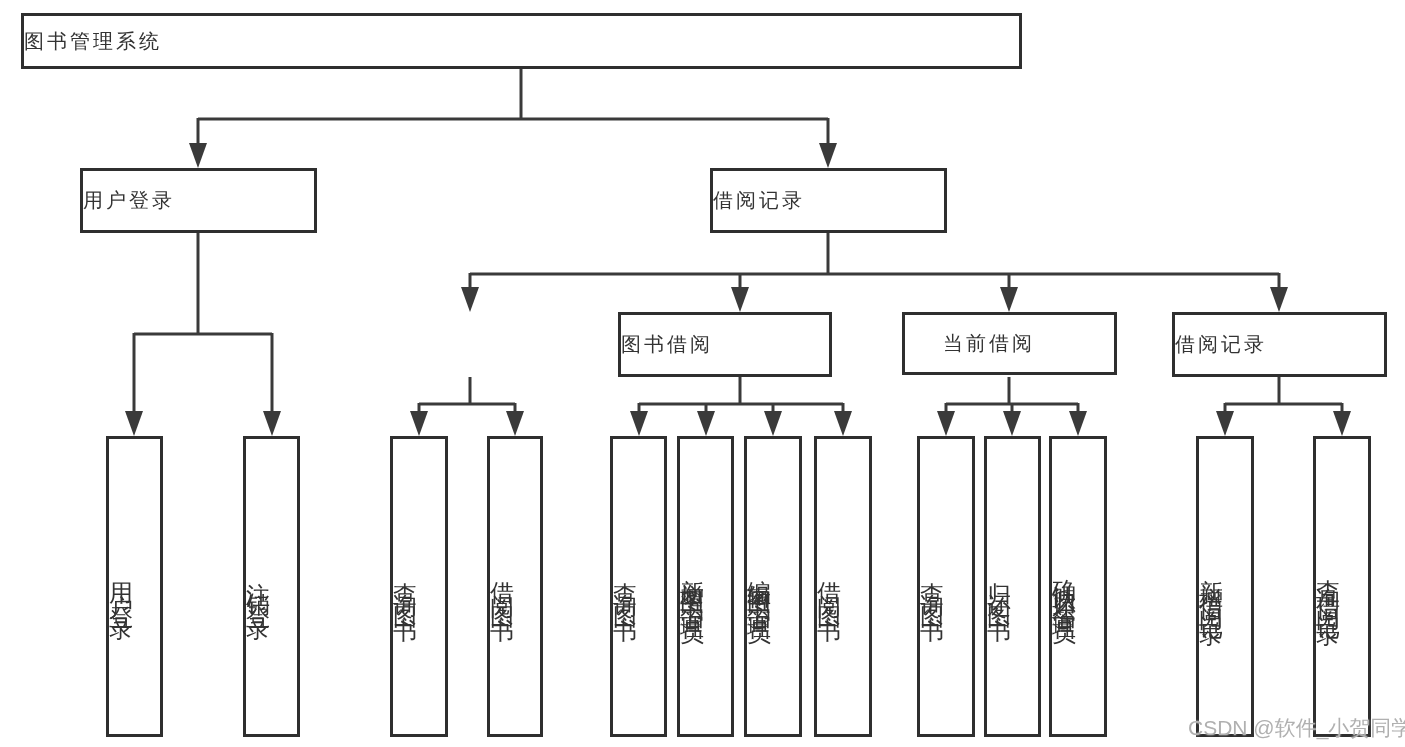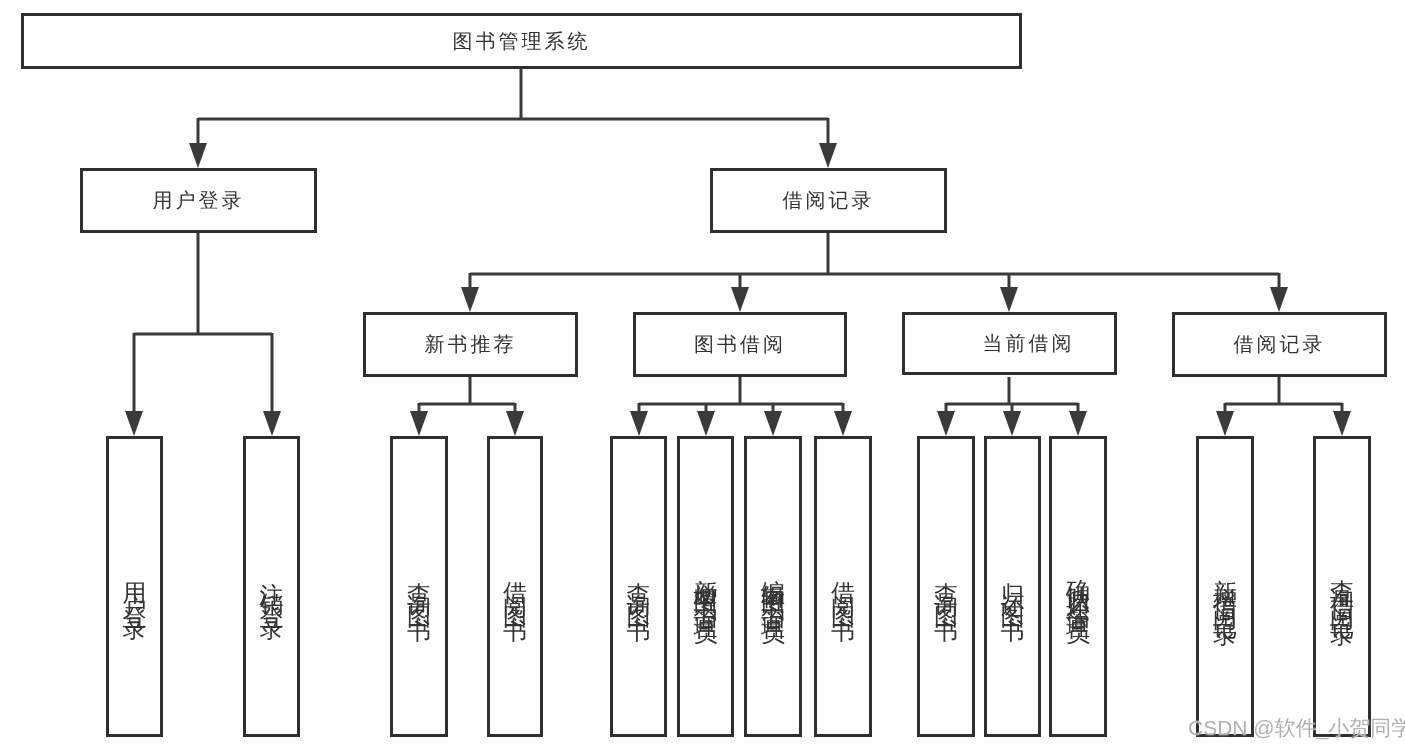--- a/index.html
+++ b/index.html
@@ -32,21 +32,21 @@
   .connectors polygon {
     fill: var(--connector);
     stroke: none;
   }
   .node {
     position: absolute;
     background: #ffffff;
     border: 3px solid var(--border);
     display: flex;
     align-items: center;
-    justify-content: center;
+    justify-content: flex-start;
     color: var(--text);
   }
   .hlabel {
     font-size: 20px;
     letter-spacing: 3px;
     white-space: nowrap;
   }
   .leaf .vtext {
     writing-mode: vertical-rl;
     text-orientation: mixed;
@@ -150,24 +150,21 @@
     <span class="hlabel">图书管理系统</span>
   </div>
 
   <div class="node" style="left:80px; top:168px; width:237px; height:65px;">
     <span class="hlabel">用户登录</span>
   </div>
   <div class="node" style="left:710px; top:168px; width:237px; height:65px;">
     <span class="hlabel">借阅记录</span>
   </div>
 
-  <div class="node" style="left:363px; top:312px; width:215px; height:65px;">
-    <span class="hlabel">新书推荐</span>
-  </div>
-  <div class="node" style="left:633px; top:312px; width:214px; height:65px;">
+  <div class="node" style="left:618px; top:312px; width:214px; height:65px;">
     <span class="hlabel">图书借阅</span>
   </div>
   <div class="node" style="left:902px; top:312px; width:215px; height:63px;padding-left:38px;">
     <span class="hlabel">当前借阅</span>
   </div>
   <div class="node" style="left:1172px; top:312px; width:215px; height:65px;">
     <span class="hlabel">借阅记录</span>
   </div>
 
   <div class="node leaf" style="left:106px; top:436px; width:57px; height:301px;">

